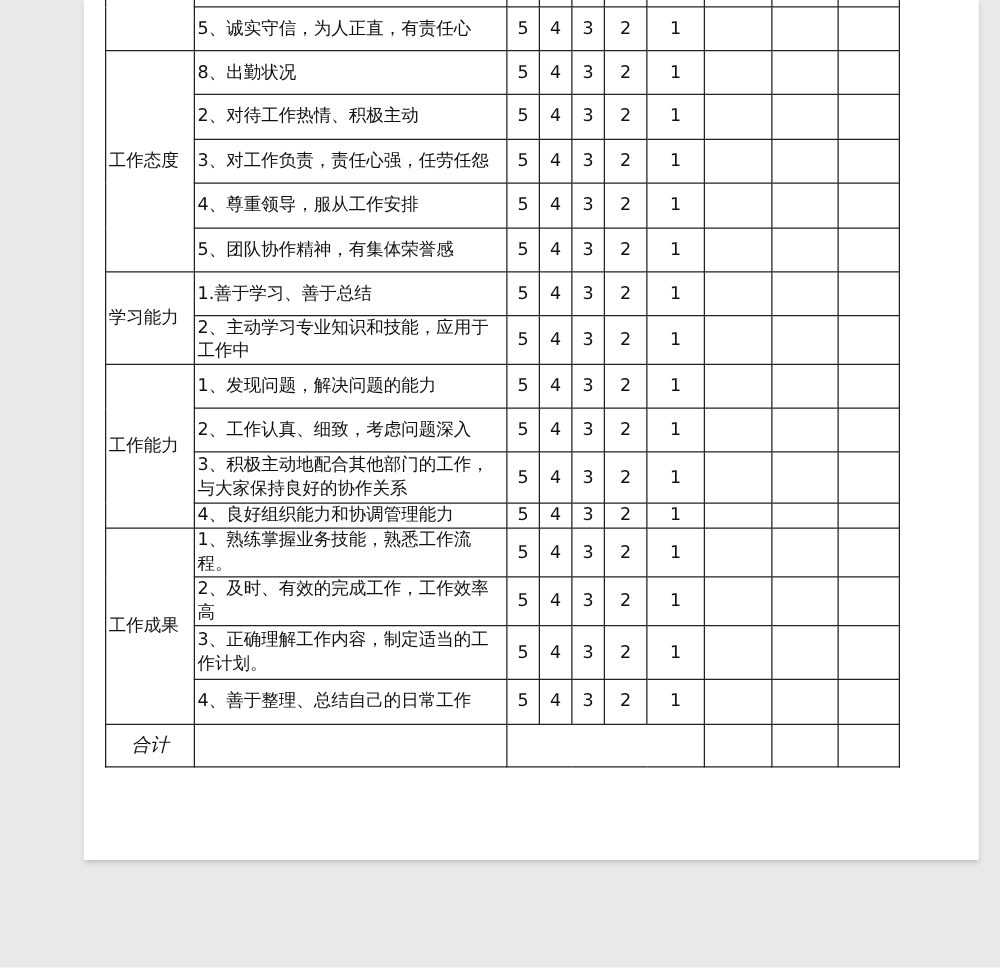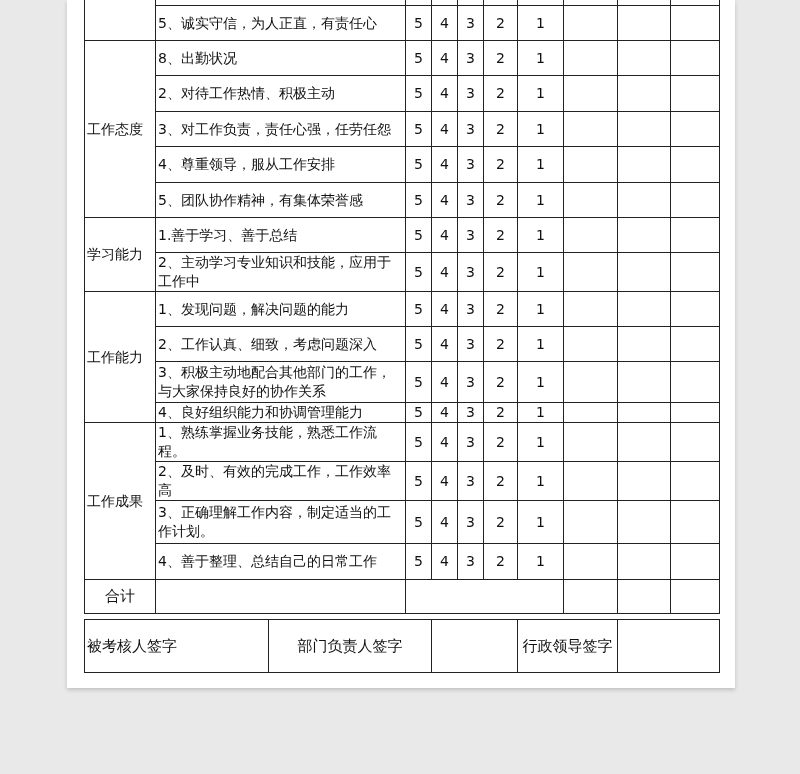--- a/index.html
+++ b/index.html
@@ -3,20 +3,21 @@
 <meta charset="utf-8">
 <style>
   html, body { margin:0; padding:0; }
   body {
     width:800px; height:774px; background:#e9e9e9; position:relative; overflow:hidden;
     font-family: "DejaVu Sans", "Liberation Sans", sans-serif; color:#111;
   }
   .page {
     position:absolute; left:67px; top:0; width:668px; height:688px; background:#fff;
     box-shadow: 0 2px 4px rgba(0,0,0,0.18);
+    padding-left: 48px;
   }
   table.grid {
     position:absolute; left:17px; top:-30px; border-collapse:collapse; table-layout:fixed;
     font-size:14px;
   }
   table.grid td {
     border:1.5px solid #222; padding:0 2px; vertical-align:middle; overflow:hidden;
     line-height:19px;
   }
   td.cat { text-align:left; }
@@ -234,42 +235,24 @@
           <td class="item">4、善于整理、总结自己的日常工作</td>
           <td class="num">5</td>
           <td class="num">4</td>
           <td class="num">3</td>
           <td class="num">2</td>
           <td class="num">1</td>
           <td></td>
           <td></td>
           <td></td>
         </tr>
-        <tr style="height: 34px;">
+        <tr style="height: 34px; font-style: italic;">
           <td class="sum-label">合计</td>
           <td></td>
           <td colspan="5"></td>
           <td></td>
           <td></td>
           <td></td>
         </tr>
       </tbody>
   </table>
 
-  <table class="sig">
-    <colgroup>
-      <col style="width:184px">
-        <col style="width:163px">
-        <col style="width:86px">
-        <col style="width:100px">
-        <col style="width:102px">
-    </colgroup>
-    <tbody>
-        <tr>
-      <td class="left">被考核人签字</td>
-      <td class="center">部门负责人签字</td>
-      <td></td>
-      <td class="center">行政领导签字</td>
-      <td></td>
-    </tr>
-  </tbody>
-    </table>
 </div>
 
 </body></html>

